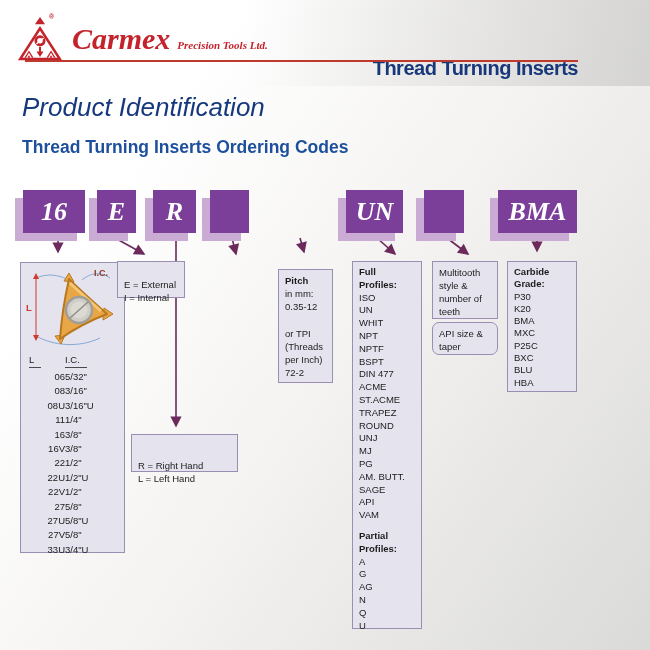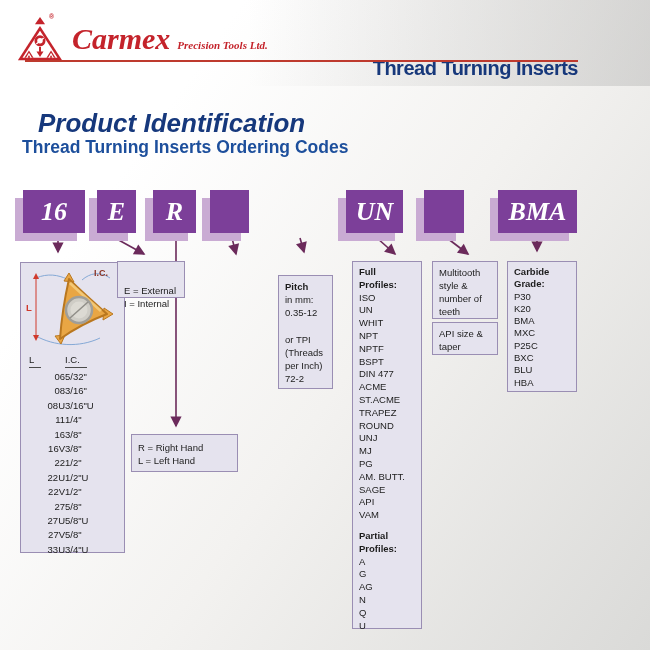--- a/index.html
+++ b/index.html
@@ -11,52 +11,52 @@
   
   .logo{position:absolute;left:17px;top:16px;}
   .reg{position:absolute;left:49px;top:13px;font-size:7px;font-weight:bold;color:#C4232B;}
   .brand{position:absolute;left:64px;top:22px;font-family:"Liberation Serif",serif;
     font-style:italic;font-weight:bold;color:#C4232B;font-size:30px;white-space:nowrap;margin-left:8px;}
   .brand-sub{font-size:11px;margin-left:7px;font-family:"Liberation Serif",serif;}
   .page-title{position:absolute;top:25px;right:72px;font-size:20px;font-weight:bold;
     color:#17387B;letter-spacing:-0.5px;white-space:nowrap;margin-top:32px;}
   .header-rule{position:absolute;top:60px;left:25px;width:553px;height:2px;background:#BE3A2E;}
   
-  .sec-title{position:absolute;left:22px;top:92px;margin:16px;font-size:26px;font-style:italic;
-    font-weight:bold;color:#16387C;}
+  .sec-title{position:absolute;left:22px;top:92px;margin:0;font-size:26px;font-style:italic;
+    font-weight:normal;color:#16387C;}
   .sec-sub{position:absolute;left:22px;top:137px;margin:0;font-size:17.5px;font-weight:bold;
     color:#1D4F9C;}
   
   .code-box{position:absolute;top:190px;height:43px;background:#7C3F99;
     box-shadow:-8px 8px 0 #C9ABD3;color:#fff;font-family:"Liberation Serif",serif;
     font-weight:bold;font-style:italic;font-size:26px;display:flex;align-items:center;
     justify-content:center;z-index:3;}
   .cb-1{left:23px;width:62px}.cb-2{left:97px;width:39px}.cb-3{left:153px;width:43px}
   .cb-4{left:210px;width:39px}.cb-5{left:271px;width:54px}.cb-6{left:346px;width:57px}
   .cb-7{left:424px;width:40px}.cb-8{left:498px;width:79px}
   
   .arrows{position:absolute;left:0;top:0;width:650px;height:650px;z-index:1;pointer-events:none;}
   .arr{stroke:#6B2A5B;stroke-width:1.6;fill:none;marker-end:url(#ah);}
   
   .info{position:absolute;background:#E5E3EE;border:1px solid #9A8EB3;z-index:2;
     font-size:9.5px;color:#1c1c1c;line-height:13px;padding:4px 6px;box-sizing:border-box;}
   .b-title{font-weight:bold;}
   #insertBox{left:20px;top:262px;width:105px;height:291px;padding:3px 3px;}
-  #eiBox{left:117px;top:261px;width:68px;height:37px;padding-top:22px;}
+  #eiBox{left:117px;top:261px;width:68px;height:37px;padding-top:16px;}
   #bBox{left:204px;top:266px;width:62px;height:31px;display:flex;align-items:center;}
-  #pitchBox{left:278px;top:275px;width:55px;height:114px;line-height:13.2px;}
+  #pitchBox{left:278px;top:269px;width:55px;height:114px;line-height:13.2px;}
   #pitchBox .line{min-height:13.2px;}
   #profBox{left:352px;top:261px;width:70px;height:368px;line-height:12.8px;}
   #profBox .line{min-height:12.8px;}
   #profBox .b-title.partial{margin-top:8px;}
   #multiBox{left:432px;top:261px;width:66px;height:58px;}
-  #apiBox{left:432px;top:322px;width:66px;height:33px;}
+  #apiBox{left:432px;top:322px;width:66px;height:33px;border-radius:7px;}
   #gradeBox{left:507px;top:261px;width:70px;height:131px;line-height:12.3px;}
   #gradeBox .line{min-height:12.3px;}
-  #rlBox{left:131px;top:434px;width:107px;height:38px;padding-top:6px;}
+  #rlBox{left:131px;top:434px;width:107px;height:38px;padding-top:24px;}
   
   .size-table{width:100%;border-collapse:collapse;font-size:9.5px;margin-top:2px;}
   .size-table th{text-align:left;font-weight:normal;padding:0 0 2px 0;height:14px;}
   .size-table th:first-child{padding-left:5px;width:36px;}
   .size-table td{padding:0;line-height:14.4px;}
   .size-table td:first-child{padding-left:5px;text-align:right;}
   .hdr{border-bottom:1px solid #4a4a4a;display:inline-block;padding-right:7px;padding-bottom:1px;}
 </style>
 </head>
 <body>

